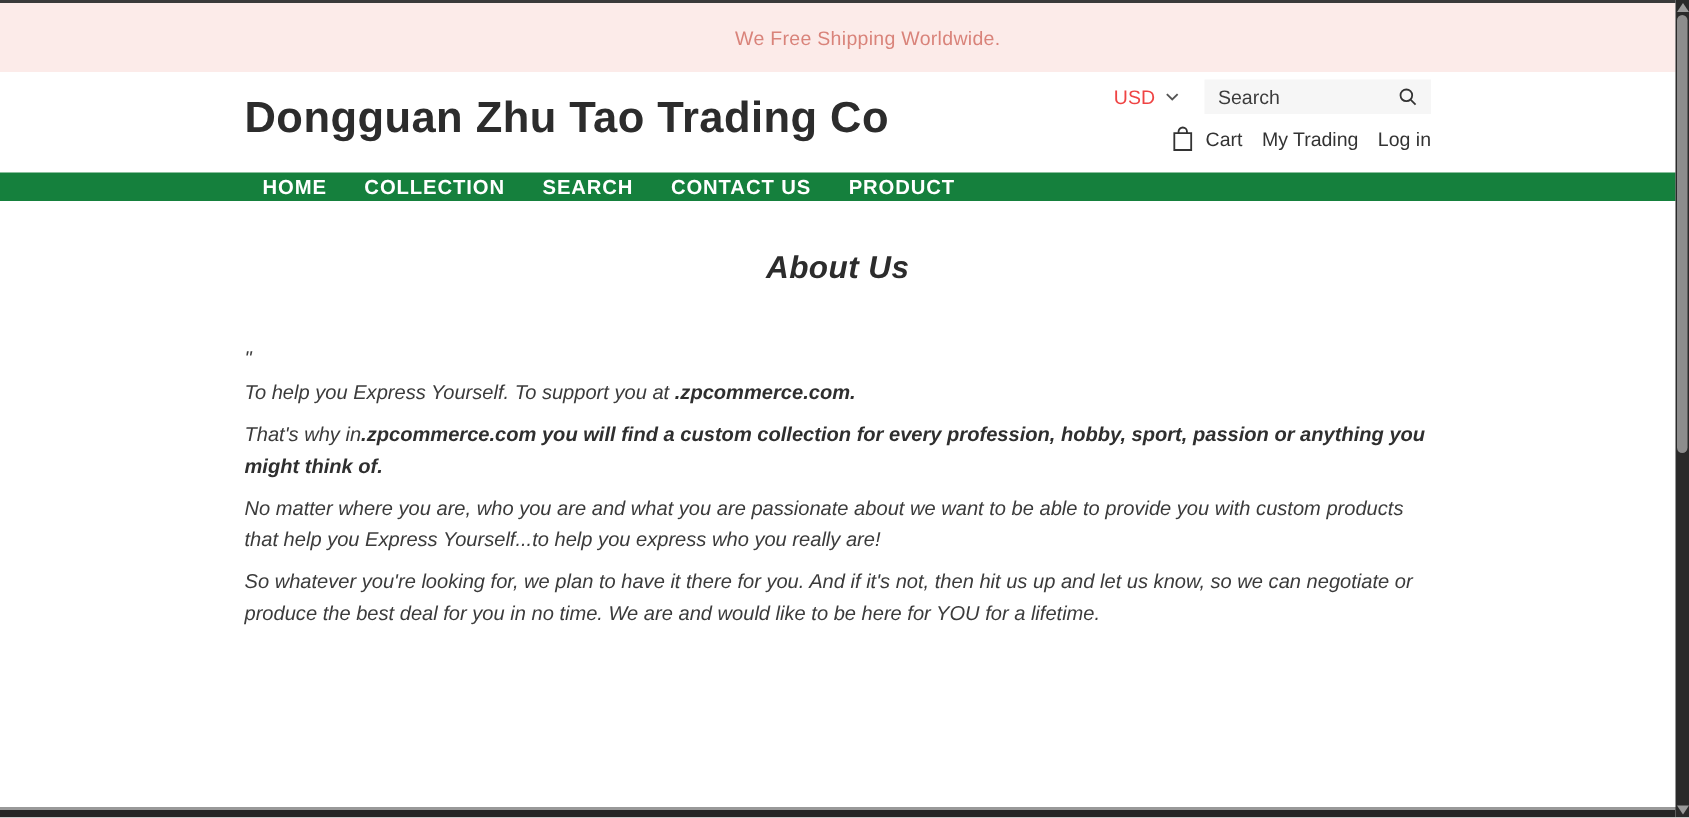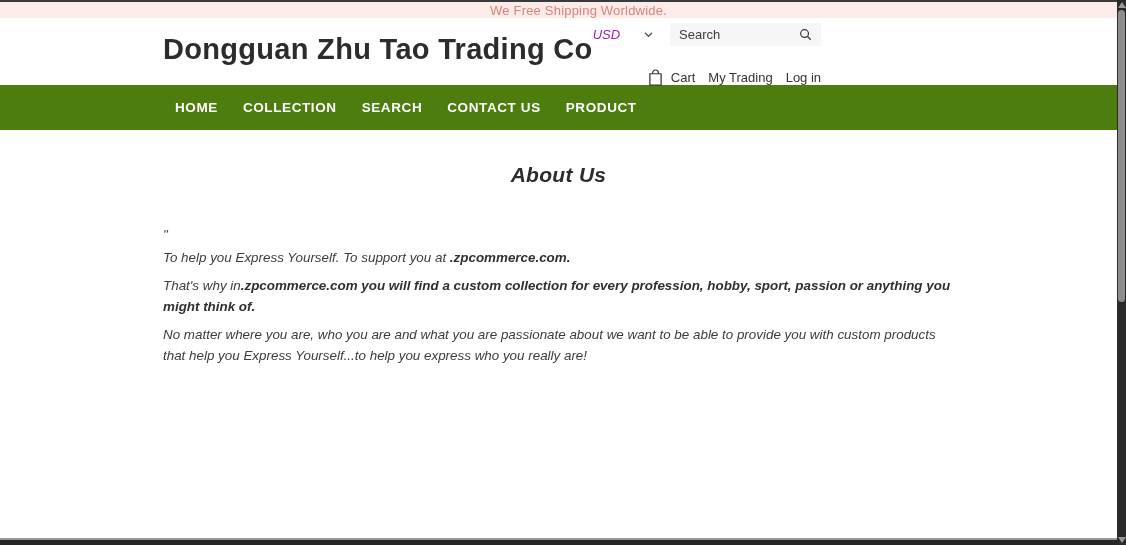--- a/index.html
+++ b/index.html
@@ -8,52 +8,52 @@
     font-family: "Liberation Sans", sans-serif;
     background: #ffffff;
     position: relative;
     color: #3b3b3b;
   }
   .page { position: absolute; left: 0; top: 0; width: 1117px; height: 545px; background: #fff; }
   .top-line { height: 2px; background: #3a3a3a; }
 
   
   .announcement {
-    height: 16px; background: #fcebe9;
+    height: 46px; background: #fcebe9;
     display: flex; align-items: center; justify-content: center;
     font-size: 13px; color: #d9837a; letter-spacing: 0.2px; padding-left: 40px;
   }
 
   
   .container { width: 791px; margin: 0 auto; }
   .header { background: #fff; height: 67px; }
-  .header-inner { display: flex; align-items: flex-start; height: 100%; }
+  .header-inner { display: flex; justify-content: space-between; align-items: flex-start; height: 100%; }
   .store-title {
     font-size: 29px; font-weight: bold; color: #2c2c2c;
     letter-spacing: 0.3px; margin-top: 15px; white-space: nowrap; cursor: pointer;
   }
   .header-right { display: flex; flex-direction: column; align-items: flex-end; margin-top: 5px; }
   .hdr-row1 { display: flex; align-items: center; gap: 17px; }
-  .currency { display: flex; align-items: center; gap: 24px; font-size: 13px; color: #a21caf; cursor: pointer; padding: 4px 0; font-style: italic; }
+  .currency { display: flex; align-items: center; gap: 7px; font-size: 13px; color: #ef4444; cursor: pointer; padding: 4px 0; }
   .chevron { width: 9px; height: 9px; display: inline-block; }
   .search-box {
     width: 151px; height: 23px; background: #f6f6f6;
     display: flex; align-items: center; padding: 0 9px; cursor: text;
   }
   .search-box input {
     flex: 1; border: none; background: transparent; outline: none;
     font-size: 13px; color: #333; font-family: "Liberation Sans", sans-serif; width: 100%;
   }
   .search-box input::placeholder { color: #3c3c3c; opacity: 1; }
-  .hdr-row2 { display: flex; align-items: center; gap: 13px; font-size: 13px; color: #333; margin-top: 23px; }
+  .hdr-row2 { display: flex; align-items: center; gap: 13px; font-size: 13px; color: #333; margin-top: 8px; }
   .cart-link { display: flex; align-items: center; gap: 8px; cursor: pointer; }
   .hdr-link { cursor: pointer; }
 
   
-  .nav { background: #4d7c0f; height: 45px; display: flex; align-items: center; }
+  .nav { background: #15803d; height: 19px; display: flex; align-items: center; }
   .nav-list { display: flex; gap: 25px; list-style: none; padding-left: 12px; }
   .nav-item {
     color: #ffffff; font-weight: bold; font-size: 13.5px;
     letter-spacing: 0.6px; cursor: pointer; white-space: nowrap;
   }
 
   
   .main { padding-top: 33px; font-style: italic; }
   .page-title { text-align: center; font-size: 21px; font-weight: bold; color: #2c2c2c; letter-spacing: 0.3px; }
   .body-text { margin-top: 37px; }
@@ -147,20 +147,21 @@
   </div>
 
   <div class="main">
     <div class="container">
       <h1 class="page-title">About Us</h1>
       <div class="body-text">
         <p class="quote"><span>"</span></p>
         <p><span>To help you Express Yourself. To support you at </span><span class="b">.zpcommerce.com.</span></p>
         <p><span>That's why in</span><span class="b">.zpcommerce.com you will find a custom collection for every profession, hobby, sport, passion or anything you might think of.</span></p>
         <p><span>No matter where you are, who you are and what you are passionate about we want to be able to provide you with custom products that help you Express Yourself...to help you express who you really are!</span></p>
+        <p><span>So whatever you're looking for, we plan to have it there for you. And if it's not, then hit us up and let us know, so we can negotiate or produce the best deal for you in no time. We are and would like to be here for YOU for a lifetime.</span></p>
 
       </div>
     </div>
   </div>
 
   <div class="footer-strip"></div>
 </div>
 
 <div class="scrollbar">
   <div class="scroll-up"></div>

